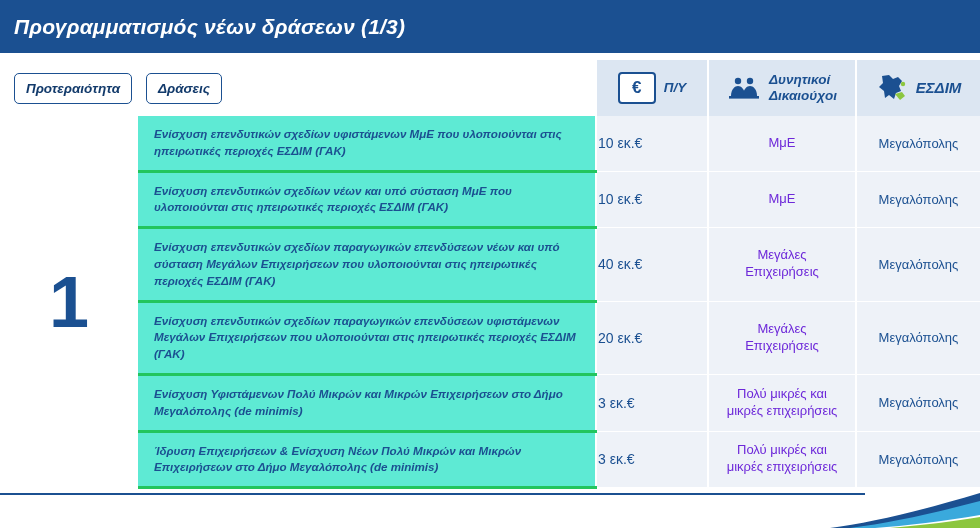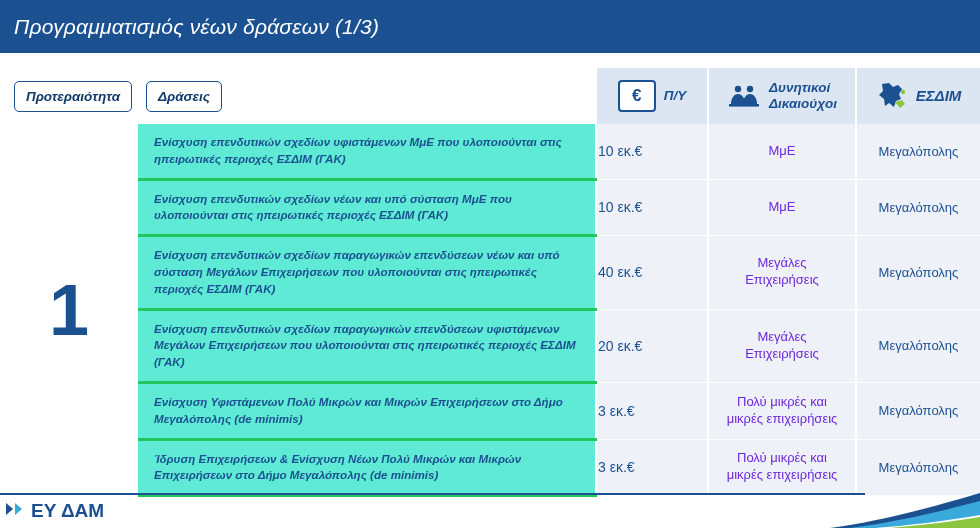--- a/index.html
+++ b/index.html
@@ -22,31 +22,31 @@
     top: 0;
     width: 980px;
     height: 53px;
     background: #1b5091;
     display: flex;
     align-items: center;
   }
   .title-text {
     color: #ffffff;
     font-size: 21px;
-    font-weight: normal;
+    font-weight: bold;
     font-style: italic;
     padding-left: 14px;
     letter-spacing: 0.2px;
   }
 
   
   .table-wrap {
     position: absolute;
     left: 0;
-    top: 68px;
+    top: 60px;
     width: 852px;
   }
   table.main {
     border-collapse: collapse;
     width: 980px;
     table-layout: fixed;
   }
 
   
   .hdr-cell {
@@ -307,29 +307,20 @@
         <td class="val-cell">3 εκ.€</td>
         <td class="ben-cell">Πολύ μικρές και μικρές επιχειρήσεις</td>
         <td class="esdim-cell">Μεγαλόπολης</td>
       </tr>
     </tbody>
   </table>
 </div>
 
 <div class="footer">
   <div class="footer-line"></div>
-  <div class="footer-logo">
-    <span>
-      <svg width="20" height="16" viewBox="0 0 20 16" aria-hidden="true">
-        <polygon points="0,2 7,8 0,14" fill="#1b5091"></polygon>
-        <polygon points="9,2 16,8 9,14" fill="#3aa9dc"></polygon>
-      </svg>
-    </span>
-    <span class="footer-logo-text">ΕΥ ΔΑΜ</span>
-  </div>
   <div class="footer-swoosh">
     <svg width="150" height="35" viewBox="0 0 150 35" aria-hidden="true">
       <path d="M0 35 C40 30 90 18 150 0 L150 12 C100 24 55 31 25 35 Z" fill="#1b5091"></path>
       <path d="M20 35 C60 30 105 20 150 8 L150 22 C115 28 75 33 45 35 Z" fill="#3aa9dc"></path>
       <path d="M60 35 C95 32 125 28 150 24 L150 35 Z" fill="#8cc63f"></path>
     </svg>
   </div>
 </div>
 
 </body></html>

